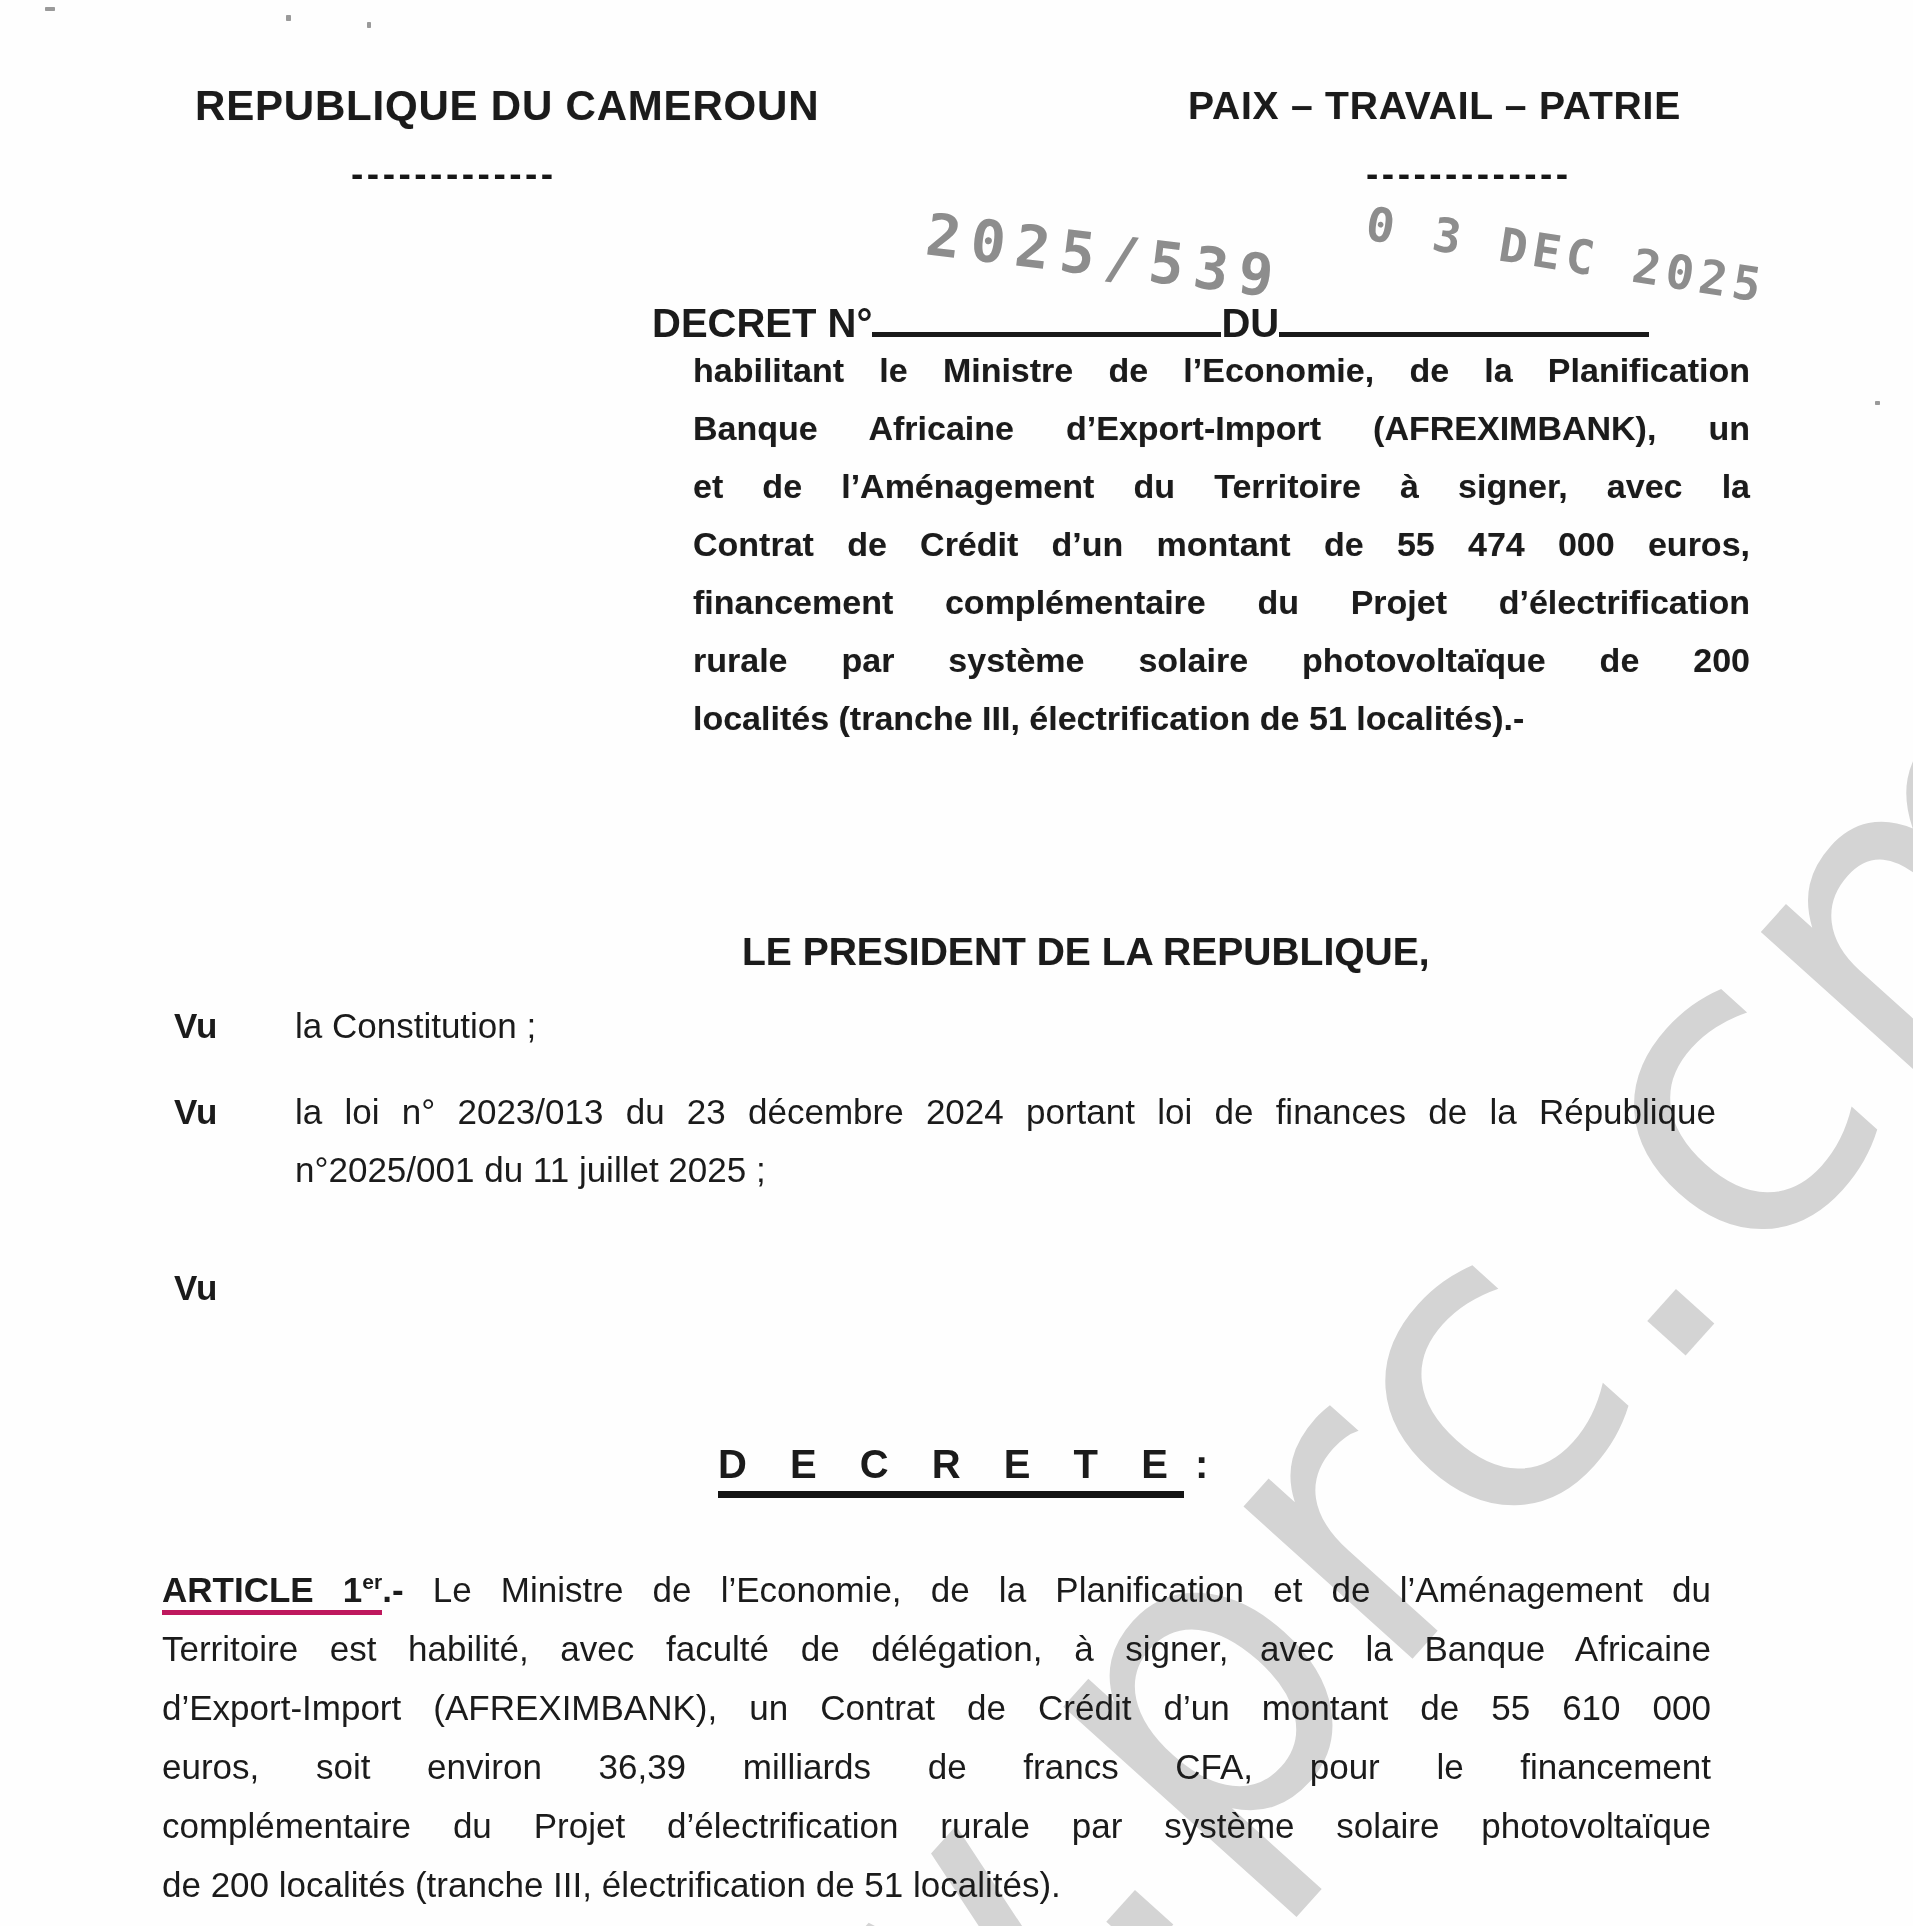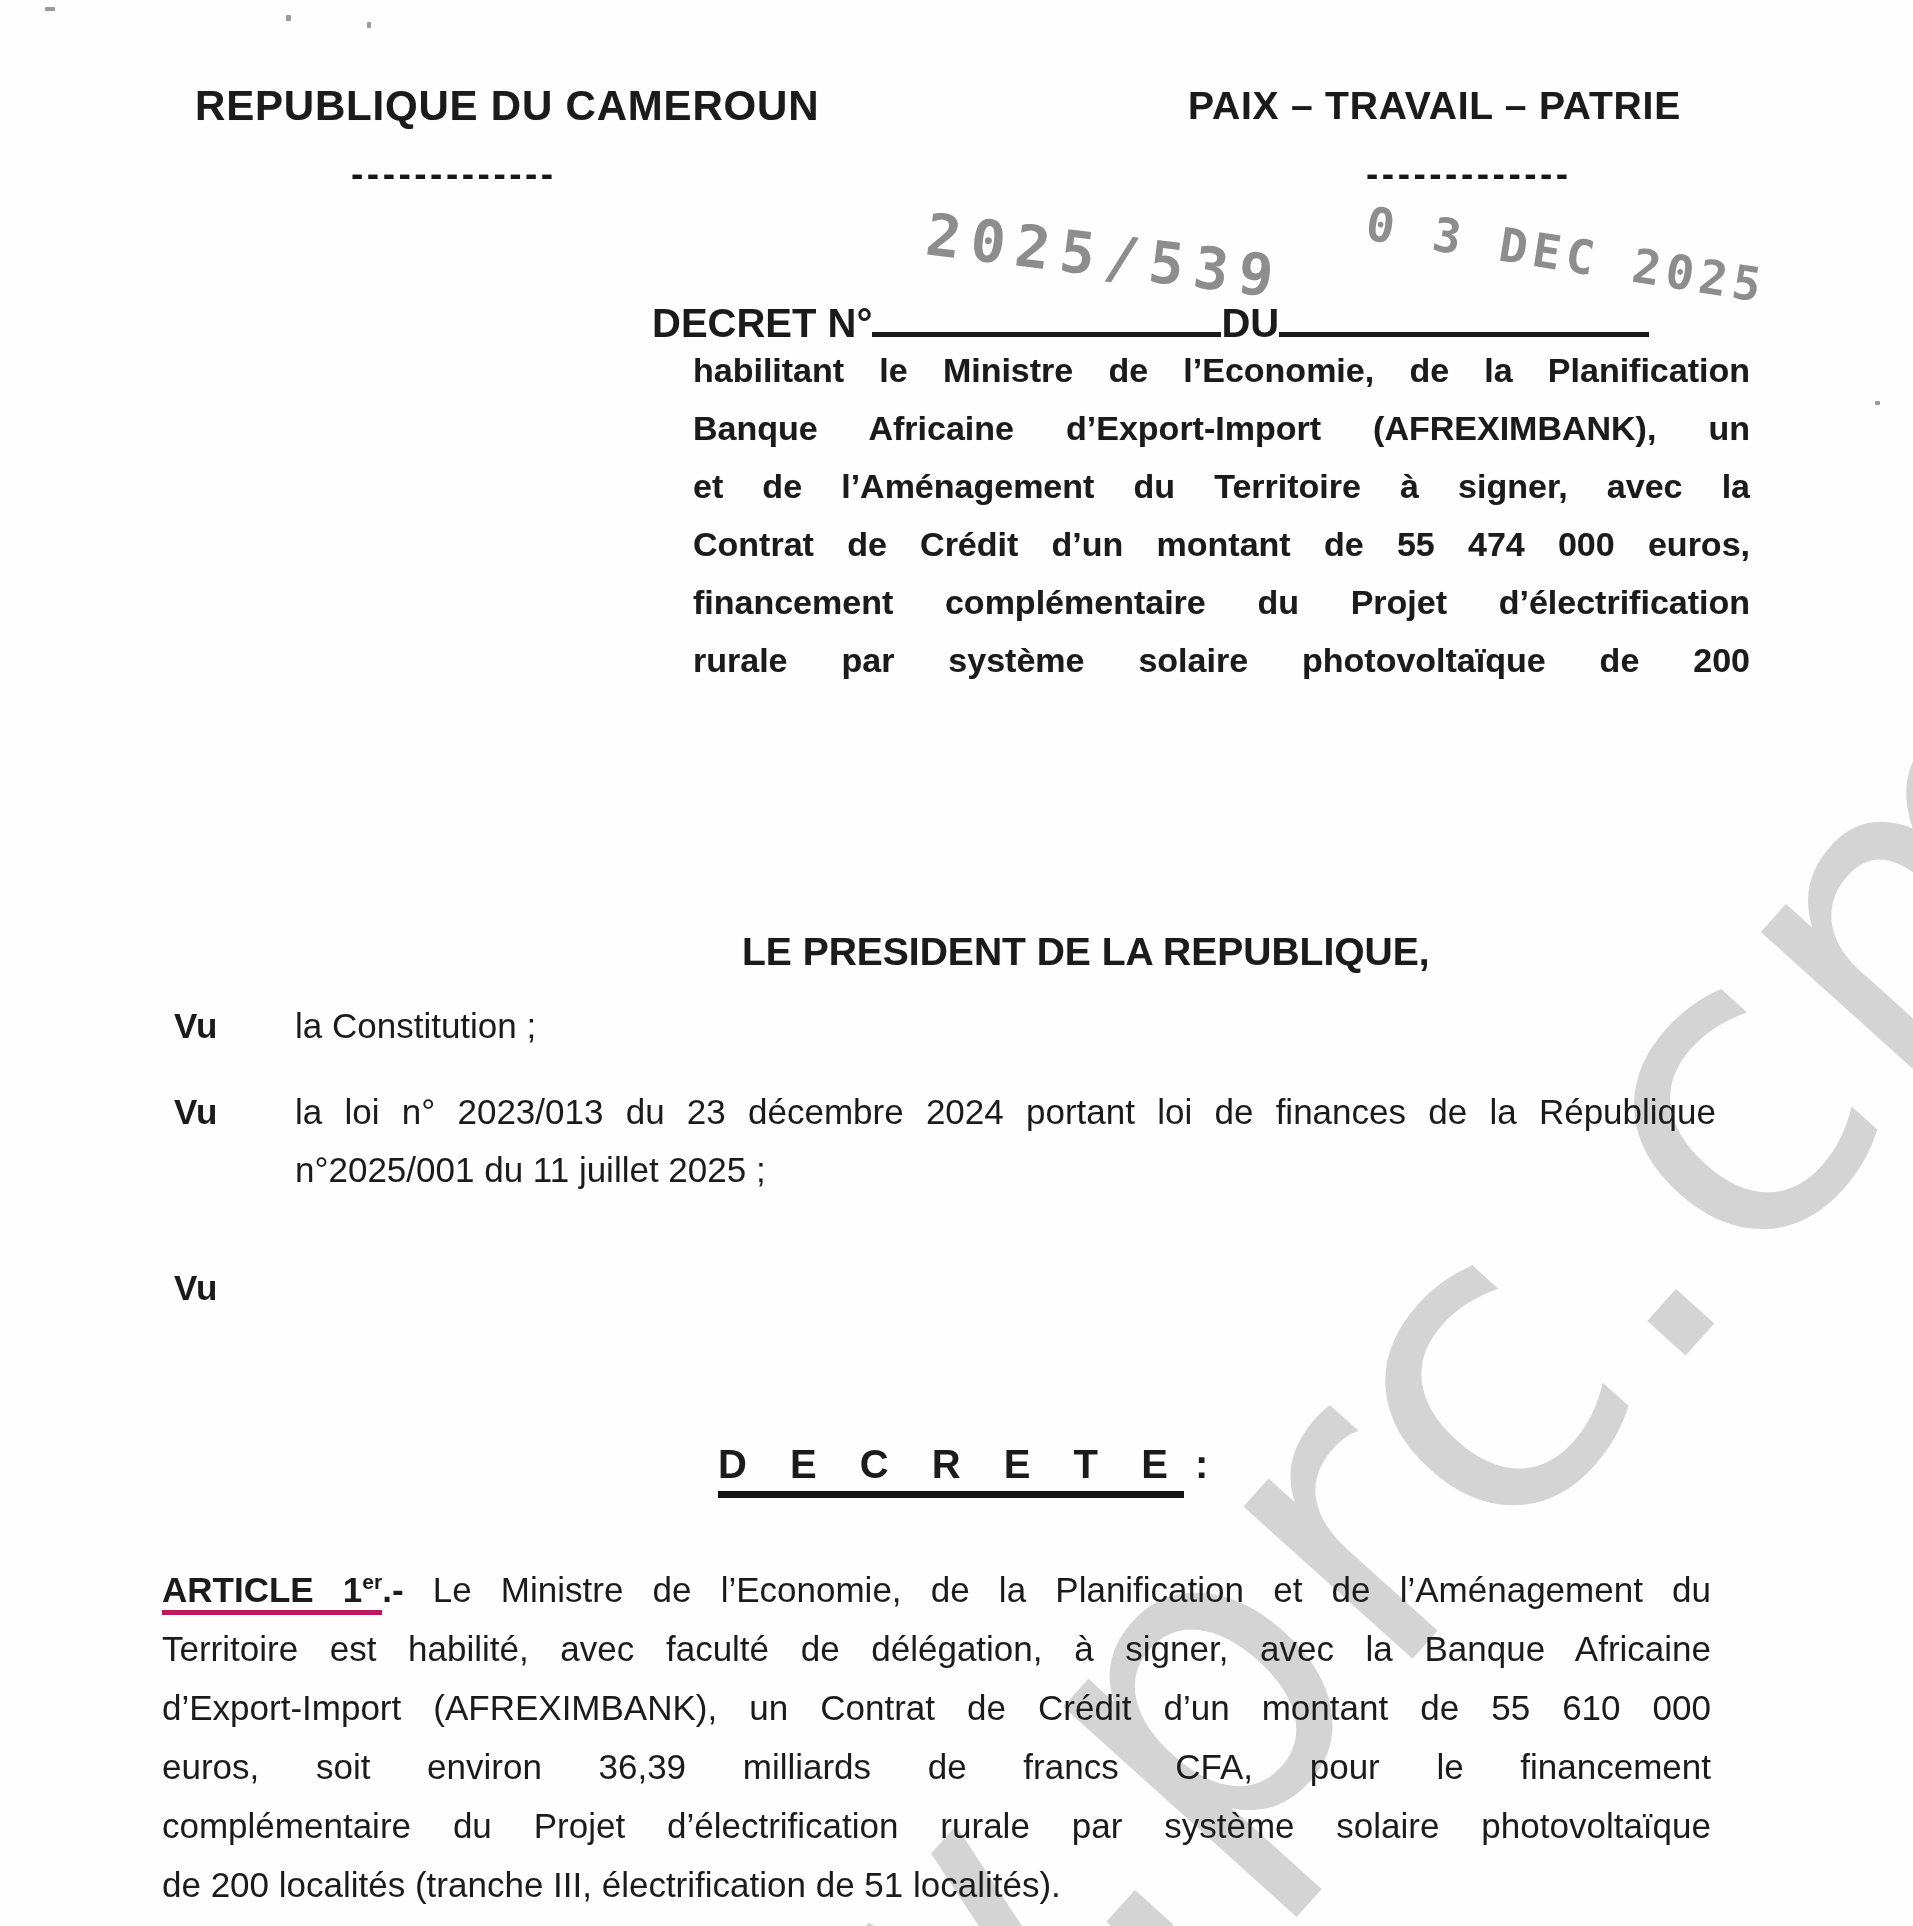--- a/index.html
+++ b/index.html
@@ -74,20 +74,21 @@
   <div class="stamp stamp-number">2025/539</div>
   <div class="stamp stamp-date-top">0 3 DEC 2025</div>
 
   <div class="abs subject">
     <div class="jline">habilitant le Ministre de l’Economie, de la Planification</div>
     <div class="jline">Banque Africaine d’Export-Import (AFREXIMBANK), un</div>
     <div class="jline">et de l’Aménagement du Territoire à signer, avec la</div>
     <div class="jline">Contrat de Crédit d’un montant de 55 474 000 euros,</div>
     <div class="jline">financement complémentaire du Projet d’électrification</div>
     <div class="jline">rurale par système solaire photovoltaïque de 200</div>
+    <div class="jline last">localités (tranche III, électrification de 51 localités).-</div>
   </div>
 
   <div class="abs pres-mid">LE PRESIDENT DE LA REPUBLIQUE,</div>
 
   <div class="abs visa" style="left:174px;top:997px;height:58px;">
     <span class="vulabel">Vu</span>
     <div class="vutext">
       <div>la Constitution ;</div>
     </div>
   </div>

